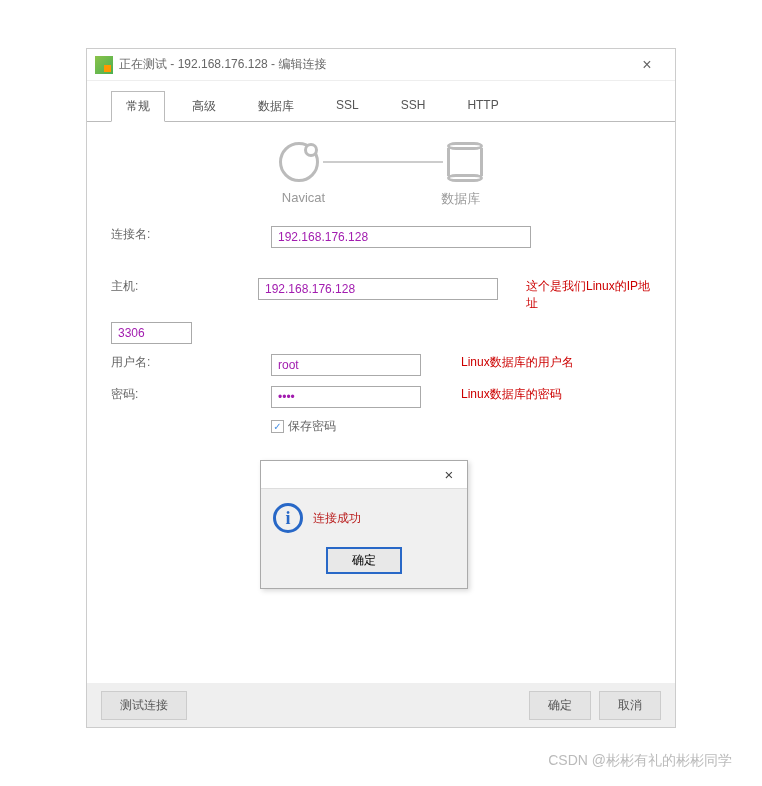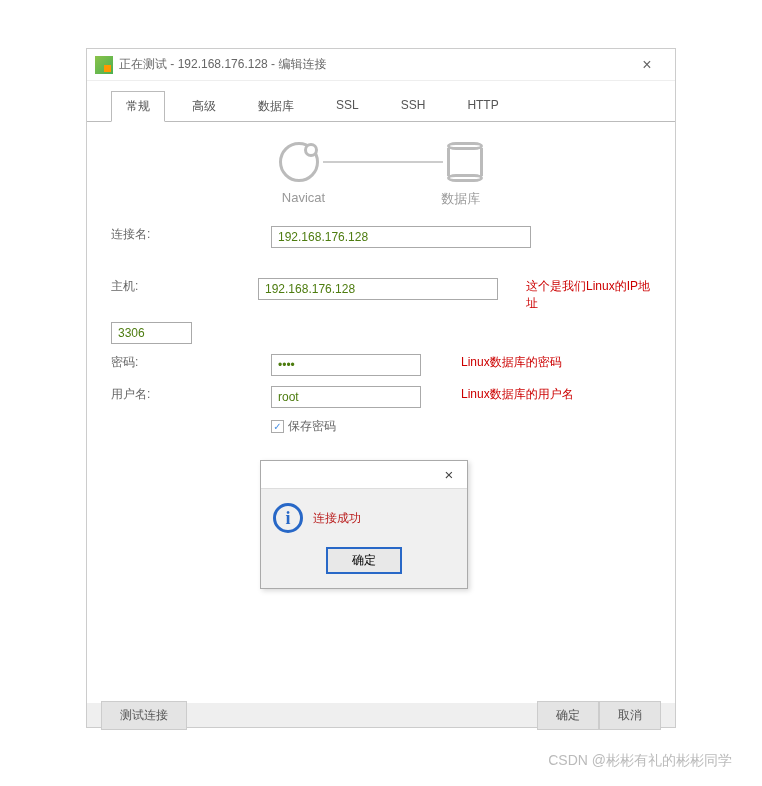--- a/index.html
+++ b/index.html
@@ -19,38 +19,38 @@
     .icon-navicat::after { content:""; position:absolute; width: 8px; height:8px; border:3px solid #bbb; border-radius:50%; top:-2px; right:-2px; background:#fff; }
     .icon-line { width: 120px; height: 2px; background: #ccc; }
     .icon-db { width: 36px; height: 40px; display: flex; flex-direction: column; justify-content: space-between; }
     .icon-db .disk { height: 8px; border: 3px solid #bbb; border-radius: 50% / 100%; }
     .icon-db .body { height: 28px; border-left: 3px solid #bbb; border-right:3px solid #bbb; margin-top:-4px; margin-bottom:-4px; }
     .header-labels { display: flex; justify-content: center; gap: 116px; font-size: 13px; color: #999; margin-bottom: 18px; }
     .form { padding: 0 24px; position: relative; }
     .row { display: flex; margin-bottom: 10px; font-size: 12px; color: #666; }
     .row.gap { margin-top: 30px; }
     .lbl { width: 160px; }
-    .input { border: 1px solid #aaa; height: 22px; padding: 2px 6px; font-size: 12px; color: #4d7c0f; background: #fff; }
+    .input { border: 1px solid #aaa; height: 22px; padding: 2px 6px; font-size: 12px; color: #a21caf; background: #fff; }
     .input.w-full { width: 260px; }
     .input.w-port { width: 81px; }
     .input.w-mid { width: 150px; }
     .note { color: #c00; font-size: 12px; margin-left: 28px; }
     .checkbox-row { margin-left: 160px; display: flex; align-items: center; gap: 4px; font-size: 12px; color: #666; }
     .checkbox { width: 13px; height: 13px; border: 1px solid #aaa; display: flex; align-items: center; justify-content: center; color: #4a90e2; font-size: 10px; }
     
     .dialog { position: absolute; left: 260px; top: 460px; width: 208px; border: 1px solid #aaa; background: #f0f0f0; box-shadow: 2px 2px 5px rgba(0,0,0,0.15); }
     .dialog-title { height: 28px; display: flex; justify-content: flex-end; align-items: center; background: #fff; border-bottom: 1px solid #ddd; }
     .dialog-close { width: 36px; text-align: center; color: #444; font-size: 15px; cursor: pointer; }
     .dialog-body { display: flex; align-items: center; gap: 10px; padding: 14px 12px 4px; }
     .info-icon { width: 30px; height: 30px; border-radius: 50%; border: 3px solid #2868c7; display: flex; align-items: center; justify-content: center; color: #2868c7; font-weight: bold; font-size: 18px; font-family: Georgia, serif; }
     .dialog-msg { font-size: 12px; color: #b91c1c; }
     .dialog-footer { text-align: center; padding: 10px 0 14px; }
     .ok-btn { border: 2px solid #2868c7; background: #e8e8e8; font-size: 12px; padding: 3px 24px; cursor: pointer; }
     
-    .bottombar { position: absolute; bottom: 0; left: 0; right: 0; height: 24px; background: #efefef; display: flex; align-items: center; padding: 0 14px; gap: 0; }
+    .bottombar { position: absolute; bottom: 0; left: 0; right: 0; height: 44px; background: #efefef; display: flex; align-items: center; padding: 0 14px; gap: 8px; }
     .btn { font-size: 12px; color: #555; background: #e4e4e4; border: 1px solid #ccc; padding: 5px 18px; cursor: pointer; }
     .spacer { flex: 1; }
     
     .watermark { position: absolute; right: 30px; bottom: 16px; font-size: 14px; color: #bbb; text-align: right; }
   </style>
 </head>
 <body>
 
 <div class="window">
   <div class="titlebar">
@@ -90,28 +90,28 @@
     </div>
     <div class="row gap">
       <span class="lbl">主机:</span>
       <input class="input w-full" value="192.168.176.128" style="">
       <span class="note">这个是我们Linux的IP地址</span>
     </div>
     <div class="row">
       <input class="input w-port" value="3306" style="">
     </div>
     <div class="row">
+      <span class="lbl">用户名:</span>
+      <input class="input w-mid" value="root" style="">
+      <span class="note" style="margin-left:40px">Linux数据库的用户名</span>
+    </div>
+    <div class="row">
       <span class="lbl">密码:</span>
       <input class="input w-mid" type="text" value="••••" style="">
       <span class="note" style="margin-left:40px">Linux数据库的密码</span>
-    </div>
-    <div class="row">
-      <span class="lbl">用户名:</span>
-      <input class="input w-mid" value="root" style="">
-      <span class="note" style="margin-left:40px">Linux数据库的用户名</span>
     </div>
     <div class="checkbox-row">
       <div class="checkbox">✓</div>
       <span>保存密码</span>
     </div>
   </div>
 
   <div class="bottombar">
     <button class="btn">测试连接</button>
     <div class="spacer"></div>

